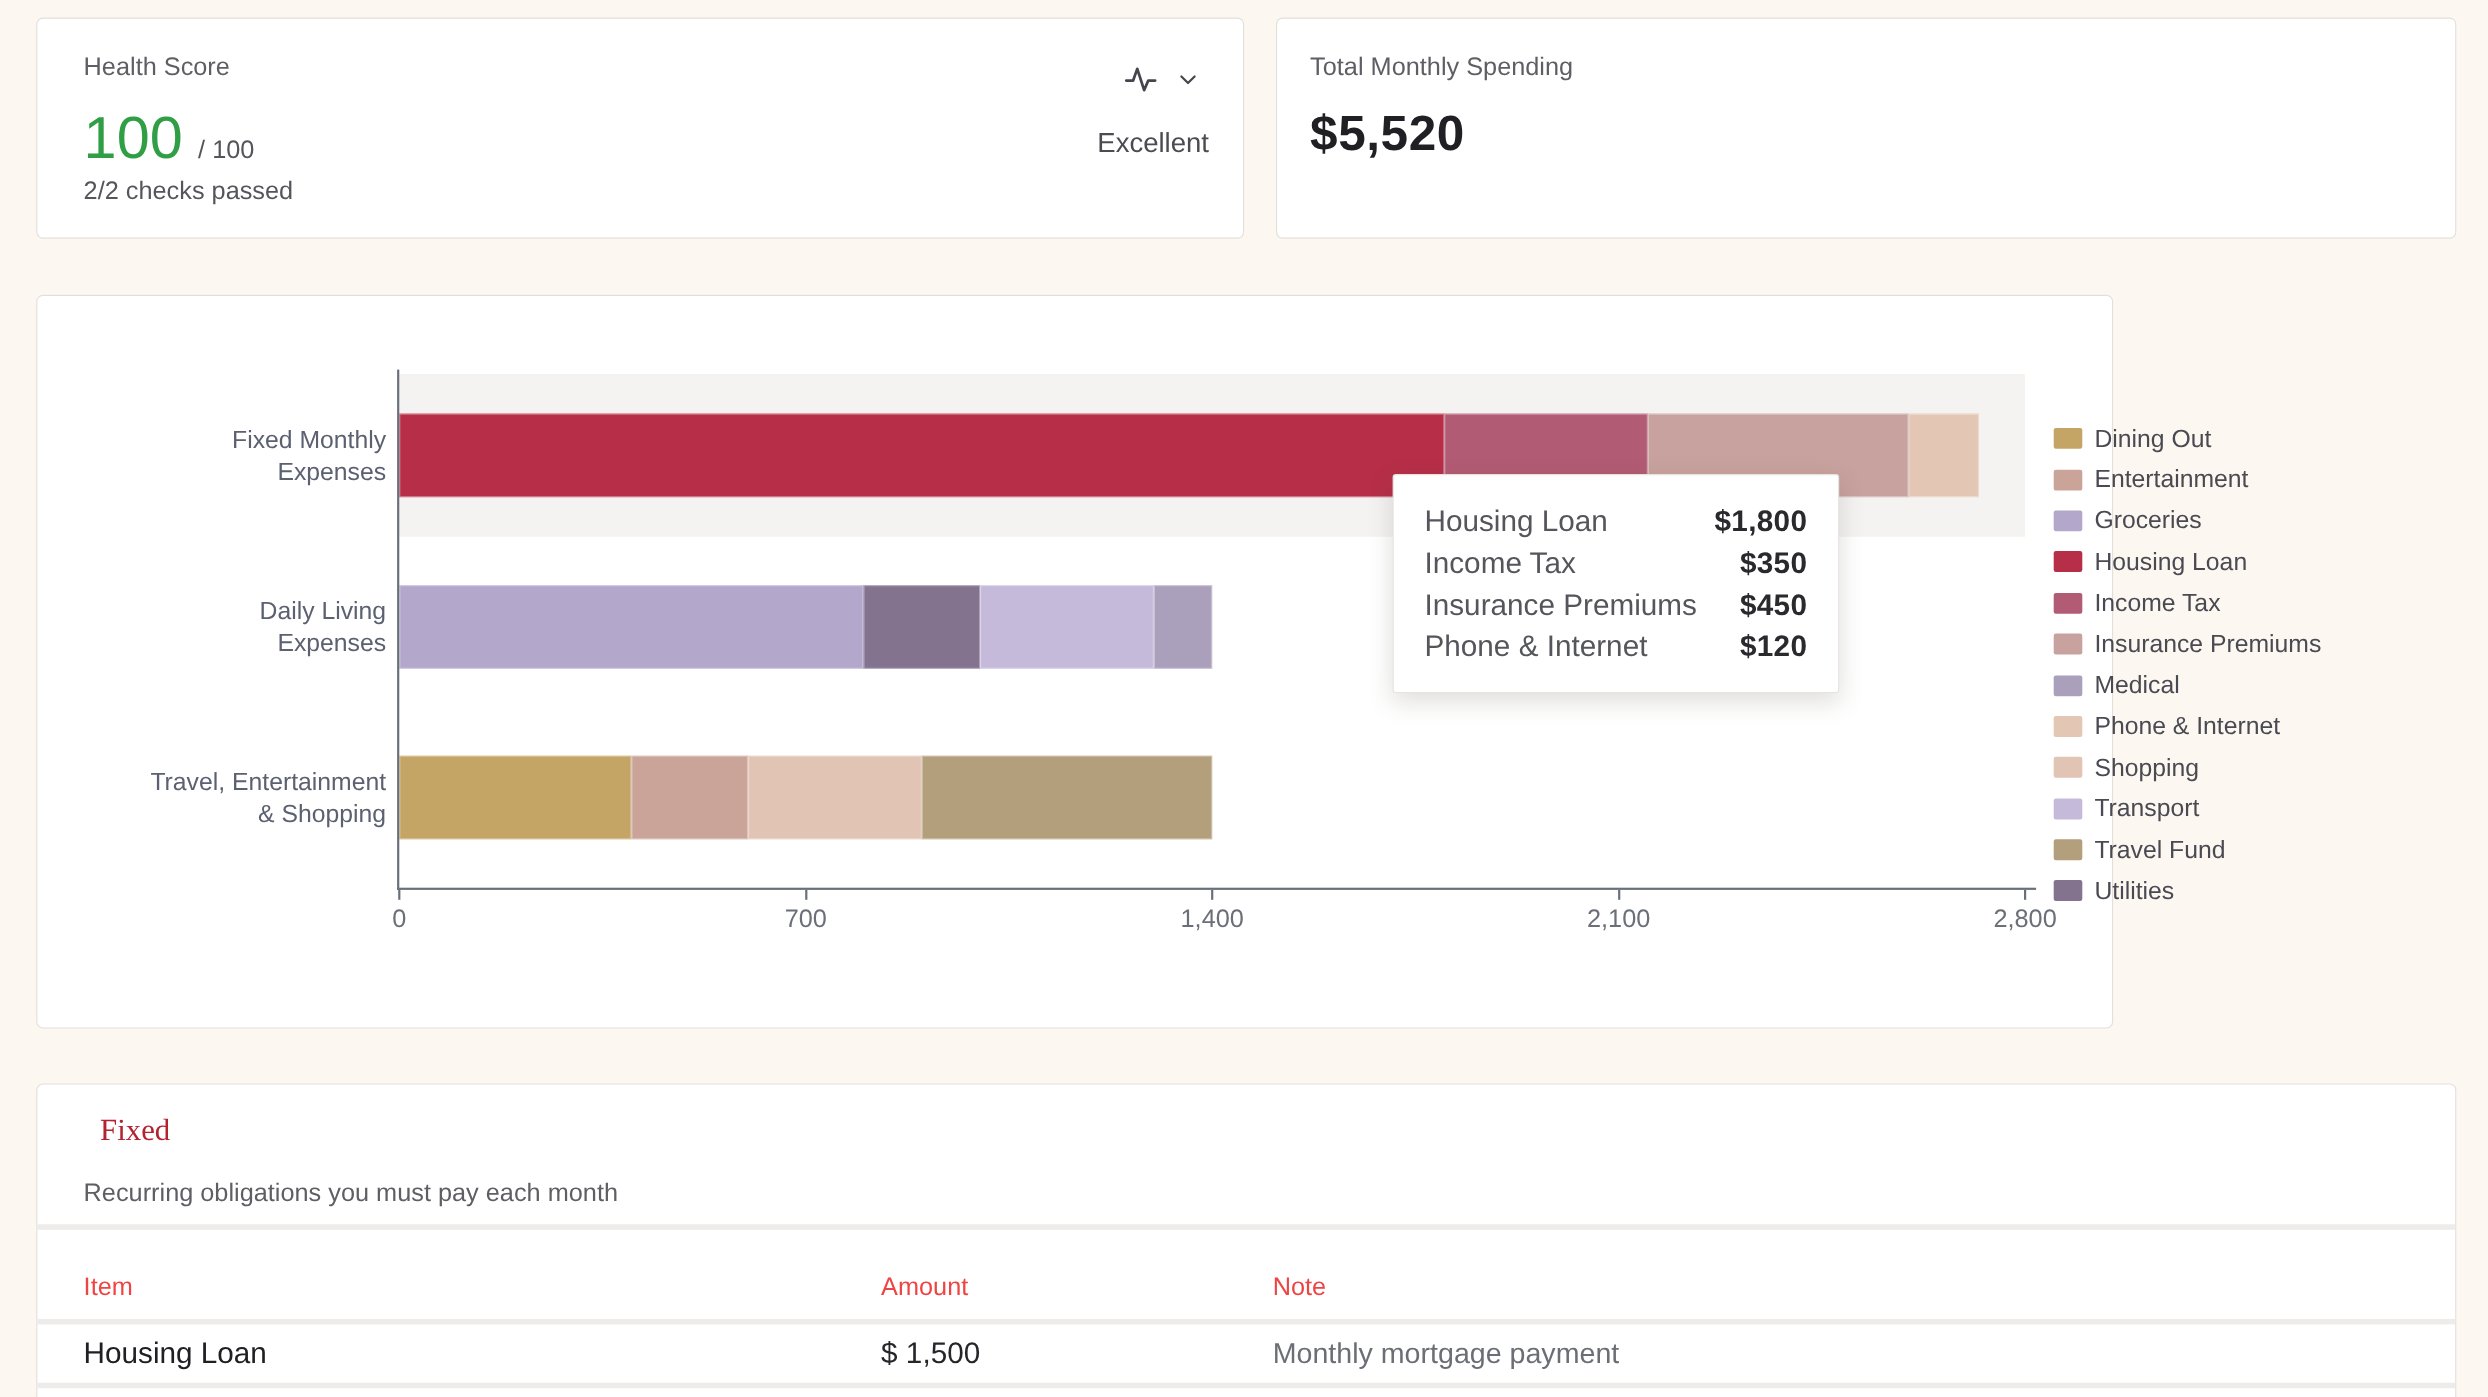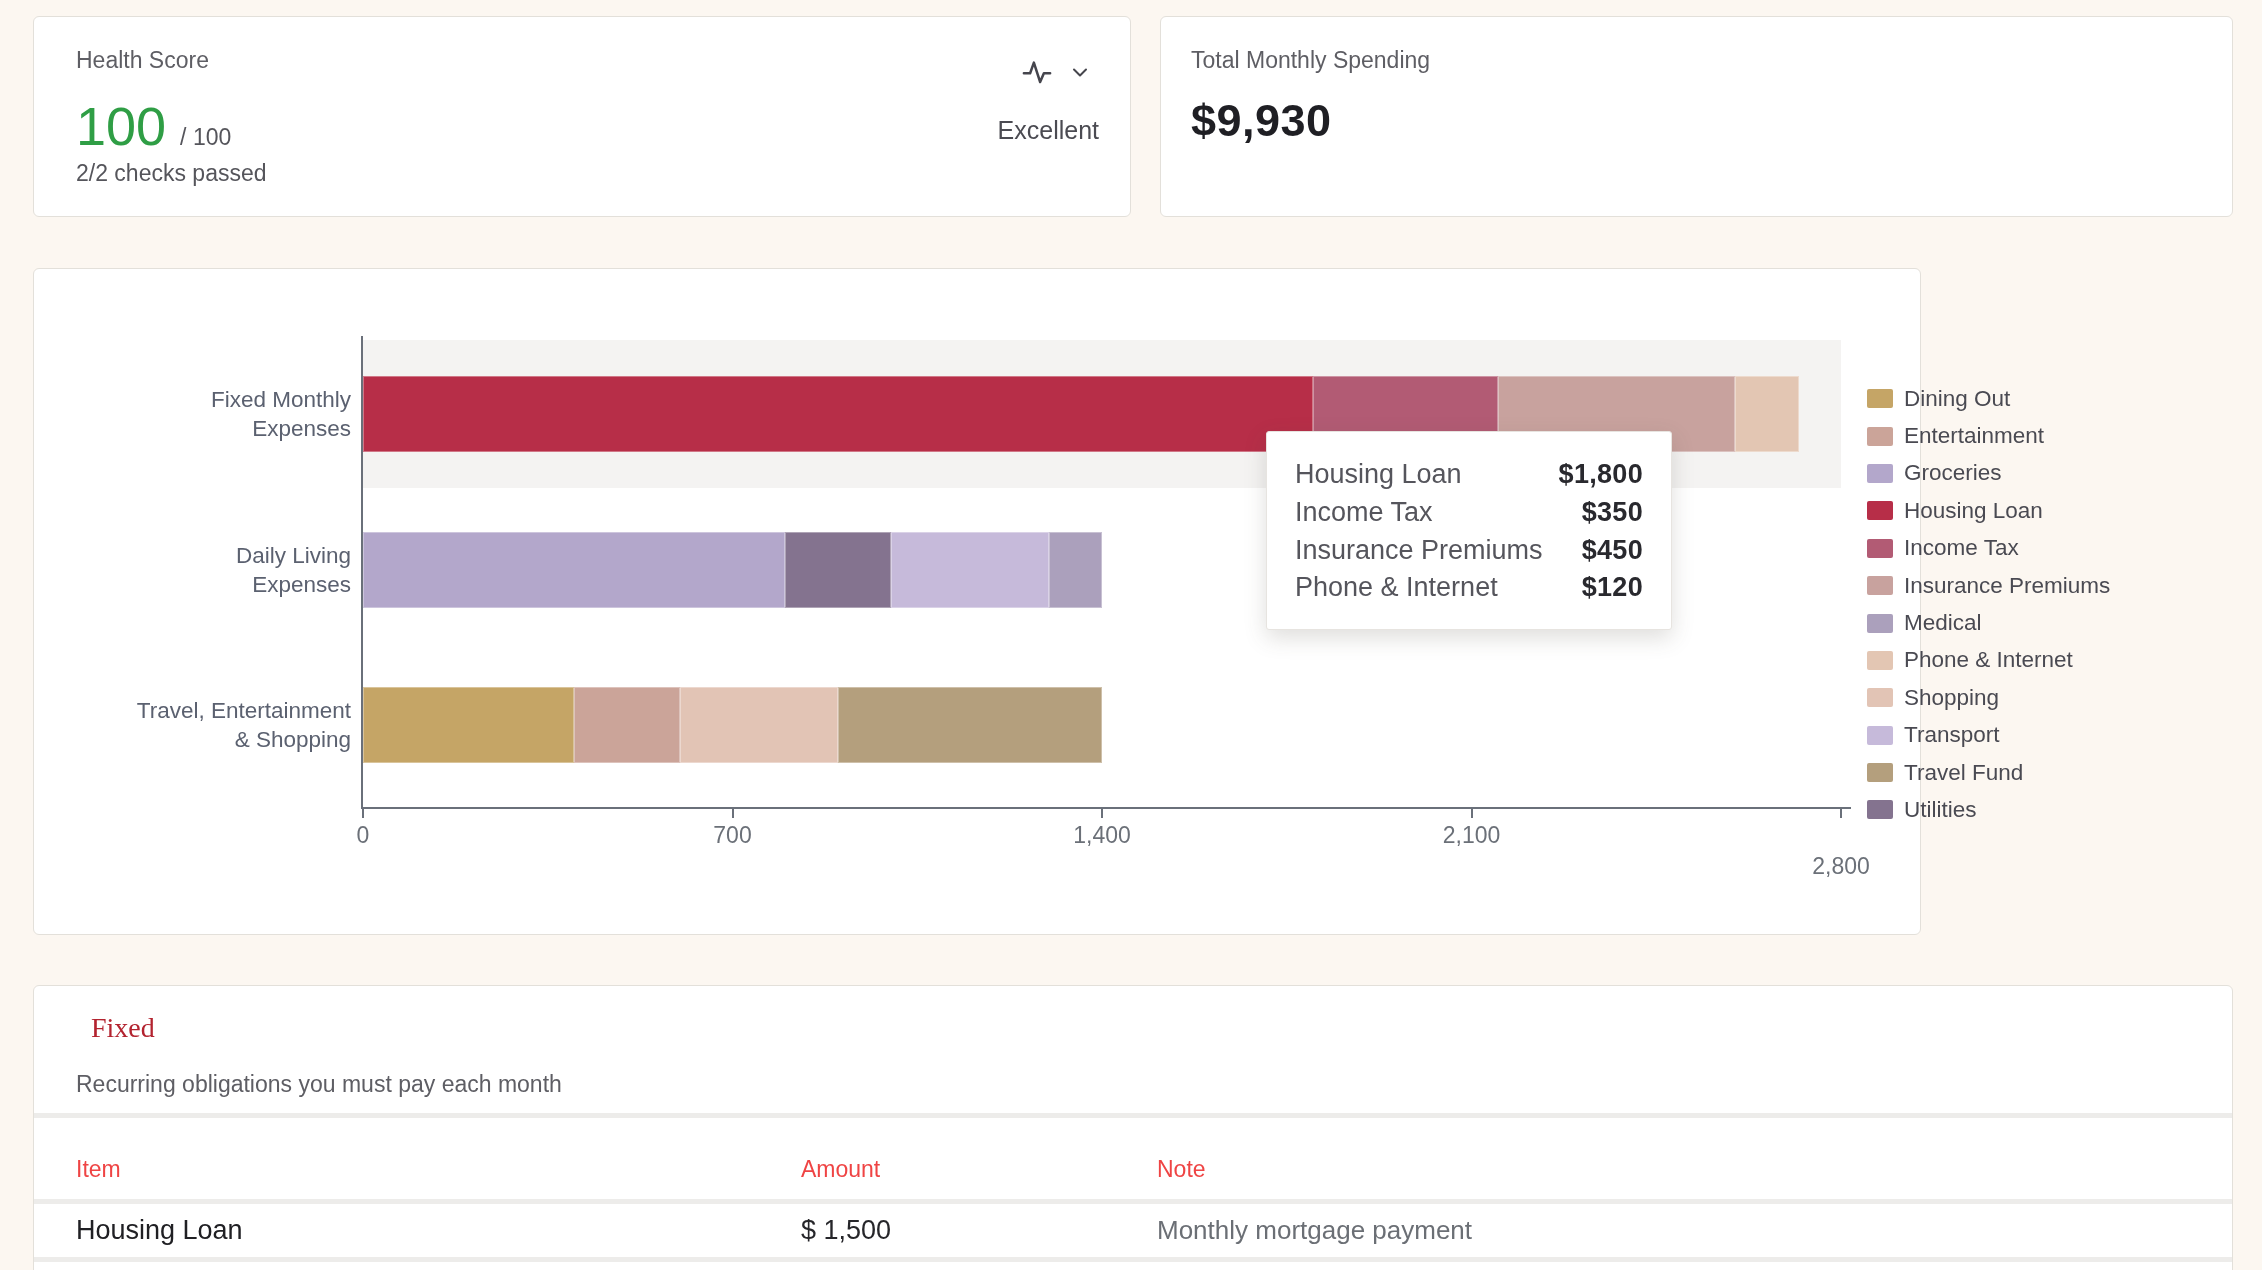--- a/index.html
+++ b/index.html
@@ -88,21 +88,21 @@
     <div class="score-row">
       <span class="score" style="color: rgb(47, 158, 69);">100</span>
       <span class="score-max">/ 100</span>
     </div>
     <div class="checks">2/2 checks passed</div>
     <div class="status">Excellent</div>
   </section>
 
   <section class="card card-spending">
     <div class="card-label">Total Monthly Spending</div>
-    <div class="amount">$9,930</div>
+    <div class="amount">$5,520</div>
   </section>
 
   <section class="card card-chart">
     <div class="cat-labels">
         <div class="cat-label" style="top: 74px;">
           <div>Fixed Monthly</div>
           <div>Expenses</div>
         </div>
         <div class="cat-label" style="top: 229.7px;">
           <div>Daily Living</div>
@@ -137,21 +137,21 @@
         </div>
         <div class="tick" style="left: 0px;"></div>
         <div class="tick-label" style="left: 0px;">0</div>
         <div class="tick" style="left: 369.5px;"></div>
         <div class="tick-label" style="left: 369.5px;">700</div>
         <div class="tick" style="left: 739px;"></div>
         <div class="tick-label" style="left: 739px;">1,400</div>
         <div class="tick" style="left: 1108.5px;"></div>
         <div class="tick-label" style="left: 1108.5px;">2,100</div>
         <div class="tick" style="left: 1478px;"></div>
-        <div class="tick-label" style="left: 1478px; margin-top: 31px;">2,800</div>
+        <div class="tick-label" style="left: 1478px;">2,800</div>
       </div>
     <div class="legend">
         <div class="legend-item">
           <div class="swatch" style="background: rgb(197, 165, 102);"></div>
           <span class="legend-label">Dining Out</span>
         </div>
         <div class="legend-item">
           <div class="swatch" style="background: rgb(203, 164, 153);"></div>
           <span class="legend-label">Entertainment</span>
         </div>

